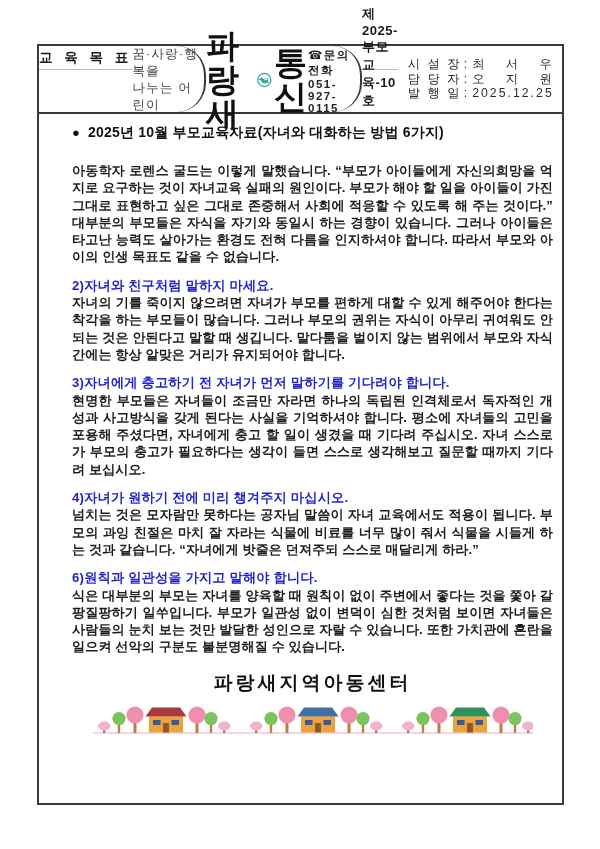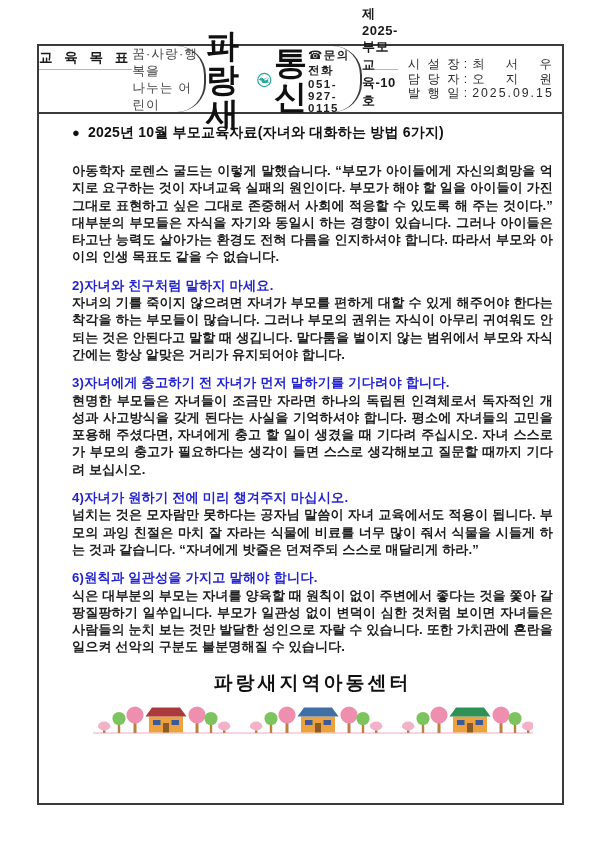--- a/index.html
+++ b/index.html
@@ -107,21 +107,21 @@
           <span class="val">최  서  우</span>
         </div>
         <div class="info-row">
           <span class="lab">담 당 자</span>
           <span class="colon">:</span>
           <span class="val">오  지  원</span>
         </div>
         <div class="info-row">
           <span class="lab">발 행 일</span>
           <span class="colon">:</span>
-          <span class="val">2025.09.15</span>
+          <span class="val">2025.12.25</span>
         </div>
       </div>
     </div>
   </div>
 
   <div class="content">
 
     <div class="doc-title">
       <span class="bullet">●</span><span>2025년 10월 부모교육자료(자녀와 대화하는 방법 6가지)</span>
     </div>

